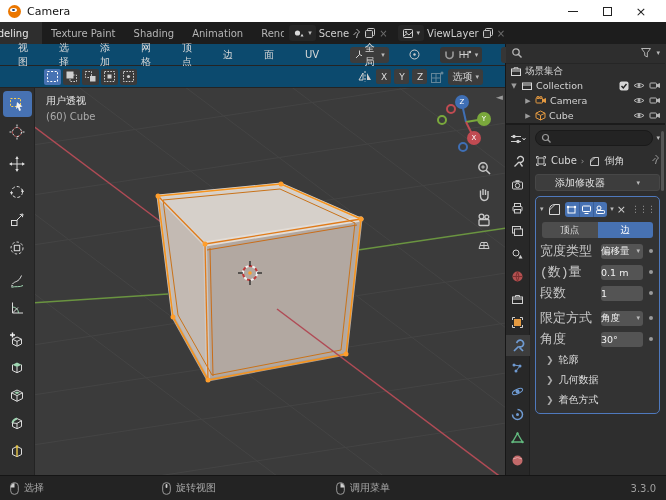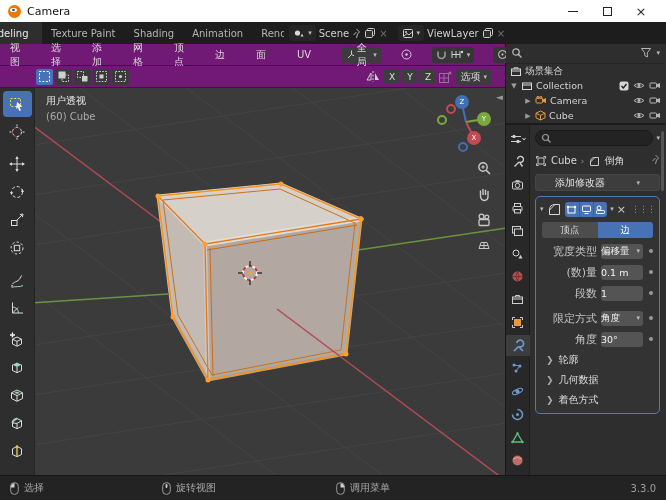--- a/index.html
+++ b/index.html
@@ -31,22 +31,22 @@
   .sel-block { display:flex; align-items:center; gap:3px; padding:0 5px; color:#cfcfcf; }
   .sel-block .field { display:flex; align-items:center; gap:3px; background:#262626; border-radius:3px;
       height:16px; padding:0 4px; }
   .dim { opacity:.45; }
   .chev { font-size:7px; color:#bbb; }
 
   
   .main { display:flex; height:431px; }
   .left-pane { width:506px; display:flex; flex-direction:column; border-right:1px solid #171717; }
 
-  .hdr { height:22px; background:#701a75; display:flex; align-items:center; font-size:10px;
-         color:#d8d8d8; padding:0 4px; border-bottom:1px solid #242424; gap:19px; }
+  .hdr { height:22px; background:#0c4a6e; display:flex; align-items:center; font-size:10px;
+         color:#d8d8d8; padding:0 12px; border-bottom:1px solid #242424; gap:19px; }
   .menu-item { padding:0 6px; height:100%; display:flex; align-items:center; }
   .pill { display:flex; align-items:center; gap:3px; background:#3c3c3c; border-radius:3px; height:16px; padding:0 4px; }
   .iconbtn { width:19px; height:17px; display:flex; align-items:center; justify-content:center; border-radius:3px; }
   .iconbtn.blue { background:#4772b3; }
   .hdr2-left { display:flex; gap:2px; margin-left:32px; }
   .modebtn { width:17px; height:16px; background:#3a3a3a; border-radius:2px; display:flex; align-items:center; justify-content:center; }
   .modebtn.active { background:#4772b3; }
   .hdr2-right { margin-left:auto; display:flex; align-items:center; gap:3px; margin-right:10px; }
   .axisbtn { width:15px; height:15px; background:#3d3d3d; border-radius:2px; font-size:9px; color:#ddd;
              display:flex; align-items:center; justify-content:center; }
@@ -101,21 +101,21 @@
         border-right:1px solid #3b movement;}
   .tg { border-right:1px solid #3b movement; }
   .tg + .tg { border-left:1px solid #3a5f99; }
   .grip { color:#8a8a8a; font-size:9px; letter-spacing:-1px; margin-left:2px;}
   .xbtn { color:#cfcfcf; font-size:11px; }
   .vx-edge { display:flex; height:16px; border-radius:3px; overflow:hidden; margin:0 2px; }
   .vx { flex:1; background:#4d4d4d; display:flex; align-items:center; justify-content:center;
         font-size:9.5px; color:#dcdcdc; }
   .vx.active { background:#4772b3; color:#fff; }
   .frow { display:flex; align-items:center; height:16px; gap:4px; }
-  .flabel { flex:0 0 57px; text-align:right; color:#c6c6c6; font-size:11px; white-space:nowrap; }
+  .flabel { flex:0 0 57px; color:#c6c6c6; font-size:13px; white-space:nowrap;font-family:Liberation Mono, monospace; }
   .ffield { flex:1; height:15px; background:#545454; border-radius:3px; display:flex; align-items:center;
             font-size:9.5px; color:#f2f2f2; position:relative; }
   .ffield .chev { position:absolute; right:3px; }
   .fdot { flex:0 0 8px; display:flex; justify-content:center; }
   .fdot i { width:4px; height:4px; border-radius:50%; background:#9a9a9a; display:block;}
   .section { display:flex; align-items:center; gap:5px; height:15px; color:#dcdcdc; padding-left:6px;}
   .sec-chev { color:#a8a8a8; font-size:9px; }
   .pscroll { position:absolute; right:1px; top:6px; width:3px; height:60px; background:#555; border-radius:2px; }
 
   

